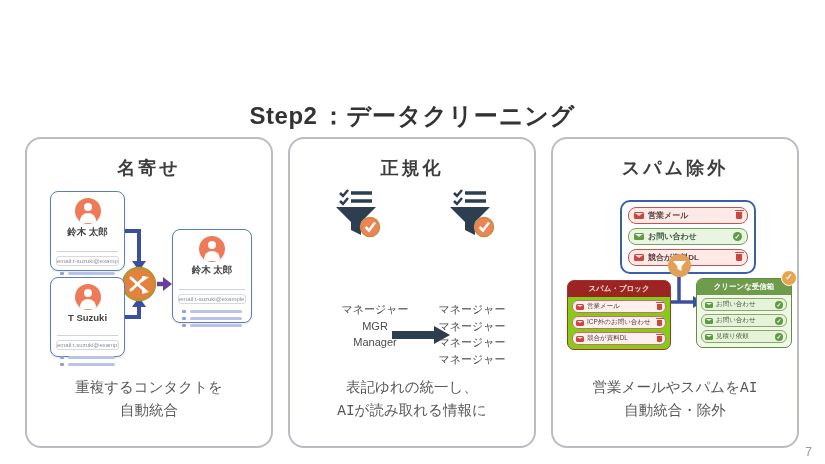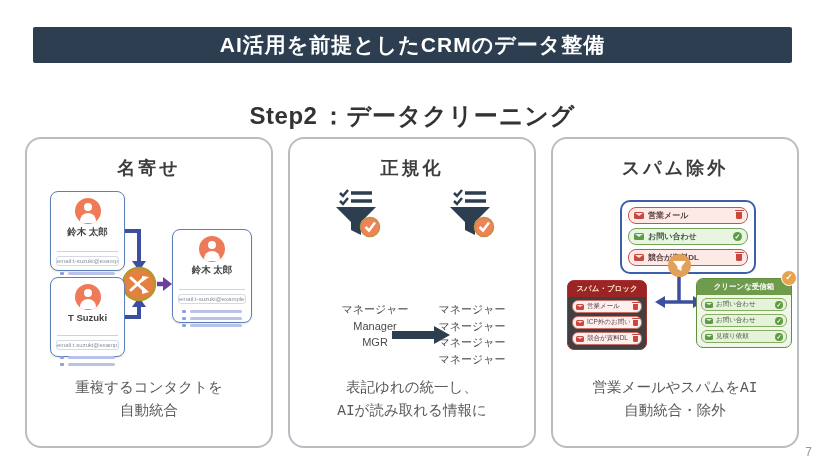--- a/index.html
+++ b/index.html
@@ -72,21 +72,21 @@
     position:relative; flex:none; margin-left:3px; }
   .trash::before { content:""; position:absolute; top:-2.5px; left:-1.5px; width:9px; height:1.5px;
     background:#c9473e; border-radius:1px; }
   .checkdot { width:9px; height:9px; border-radius:50%; background:#5f9a44; flex:none;
     color:#fff; font-size:7px; line-height:9px; text-align:center; margin-left:3px; font-weight:bold; }
   .checkdot::after { content:"\2713"; }
   .funnel-badge { position:absolute; left:115px; top:115px; width:23px; height:23px;
     border-radius:50%; background:#e2a058; }
   .diag3 svg.arrows3 { position:absolute; inset:0; }
   .sortbox { position:absolute; border-radius:7px; overflow:visible; }
-  .spam-box  { left:14px;  top:141px; width:80px; border:1.5px solid #a8332c; background:#404040; }
+  .spam-box  { left:14px;  top:141px; width:104px; border:1.5px solid #a8332c; background:#84cc16; }
   .clean-box { left:143px; top:139px; width:96px; border:1.5px solid #5f8f3f; background:#f0f7e9; }
   .bhead { font-size:7.5px; font-weight:bold; text-align:center; padding:3px 0;
     border-radius:5px 5px 0 0; white-space:nowrap; }
   .spam-box .bhead  { background:#9c2424; color:#fce9c8; }
   .clean-box .bhead { background:#6f9c4c; color:#fff; }
   .brows { padding:3px 4px 4px; display:flex; flex-direction:column; gap:3px; }
   .brow { border-radius:6px; height:13px; display:flex; align-items:center; padding:0 3px; font-size:6.5px; }
   .brow .lbl { flex:1; margin-left:3px; white-space:nowrap; overflow:hidden; }
   .brow .env { width:8px; height:6px; } .brow .env::before { border-left-width:3px; border-right-width:3px; border-top-width:2.5px; }
   .spam-box .brow  { background:#fdf0ee; border:1px solid #c9706a; color:#5a3a3a; }
@@ -98,23 +98,20 @@
     font-size:9px; line-height:13px; text-align:center; font-weight:bold; z-index:3; }
   .clean-badge::after { content:"\2713"; }
 
   .pagenum { position:absolute; right:13px; bottom:5px; font-size:12px; color:#999; }
 </style>
 </head>
 <body>
 
 <div class="slide">
 
-  <div class="banner">
-    <span>AI活用を前提としたCRMのデータ整備</span>
-  </div>
 
   <div class="subtitle">
     <span class="step">Step2</span><span>：データクリーニング</span>
   </div>
 
   <section class="card card1">
     <div class="card-title">名寄せ</div>
     <div class="diag1">
       <svg class="arrows" width="248" height="228" viewBox="0 0 248 228">
         <path d="M98 50 H112 V80" fill="none" stroke="#3c4f9e" stroke-width="4"></path>
@@ -184,22 +181,22 @@
           <line x1="17" y1="14" x2="38" y2="14" stroke="#2d3e50" stroke-width="3.5"></line>
           <polygon points="2,20 42,20 27,35 27,48 17,43 17,35" fill="#2d3e50"></polygon>
           <circle cx="36" cy="40" r="9.5" fill="#ef8354" stroke="#c39046" stroke-width="1.5"></circle>
           <polyline points="31.5,40 35,43.5 41,35.5" fill="none" stroke="#fff" stroke-width="2.5"></polyline>
         </g>
         <line x1="102" y1="196" x2="144" y2="196" stroke="#2d3e50" stroke-width="8"></line>
         <polygon points="144,187 144,205 160,196" fill="#2d3e50"></polygon>
       </svg>
       <div class="norm-col norm-left">
         <div>マネージャー</div>
+        <div>MGR</div>
         <div>Manager</div>
-        <div>MGR</div>
       </div>
       <div class="norm-col norm-right">
         <div>マネージャー</div>
         <div>マネージャー</div>
         <div>マネージャー</div>
         <div>マネージャー</div>
       </div>
     </div>
     <p class="caption">
       <span>表記ゆれの統一し、</span><br>

